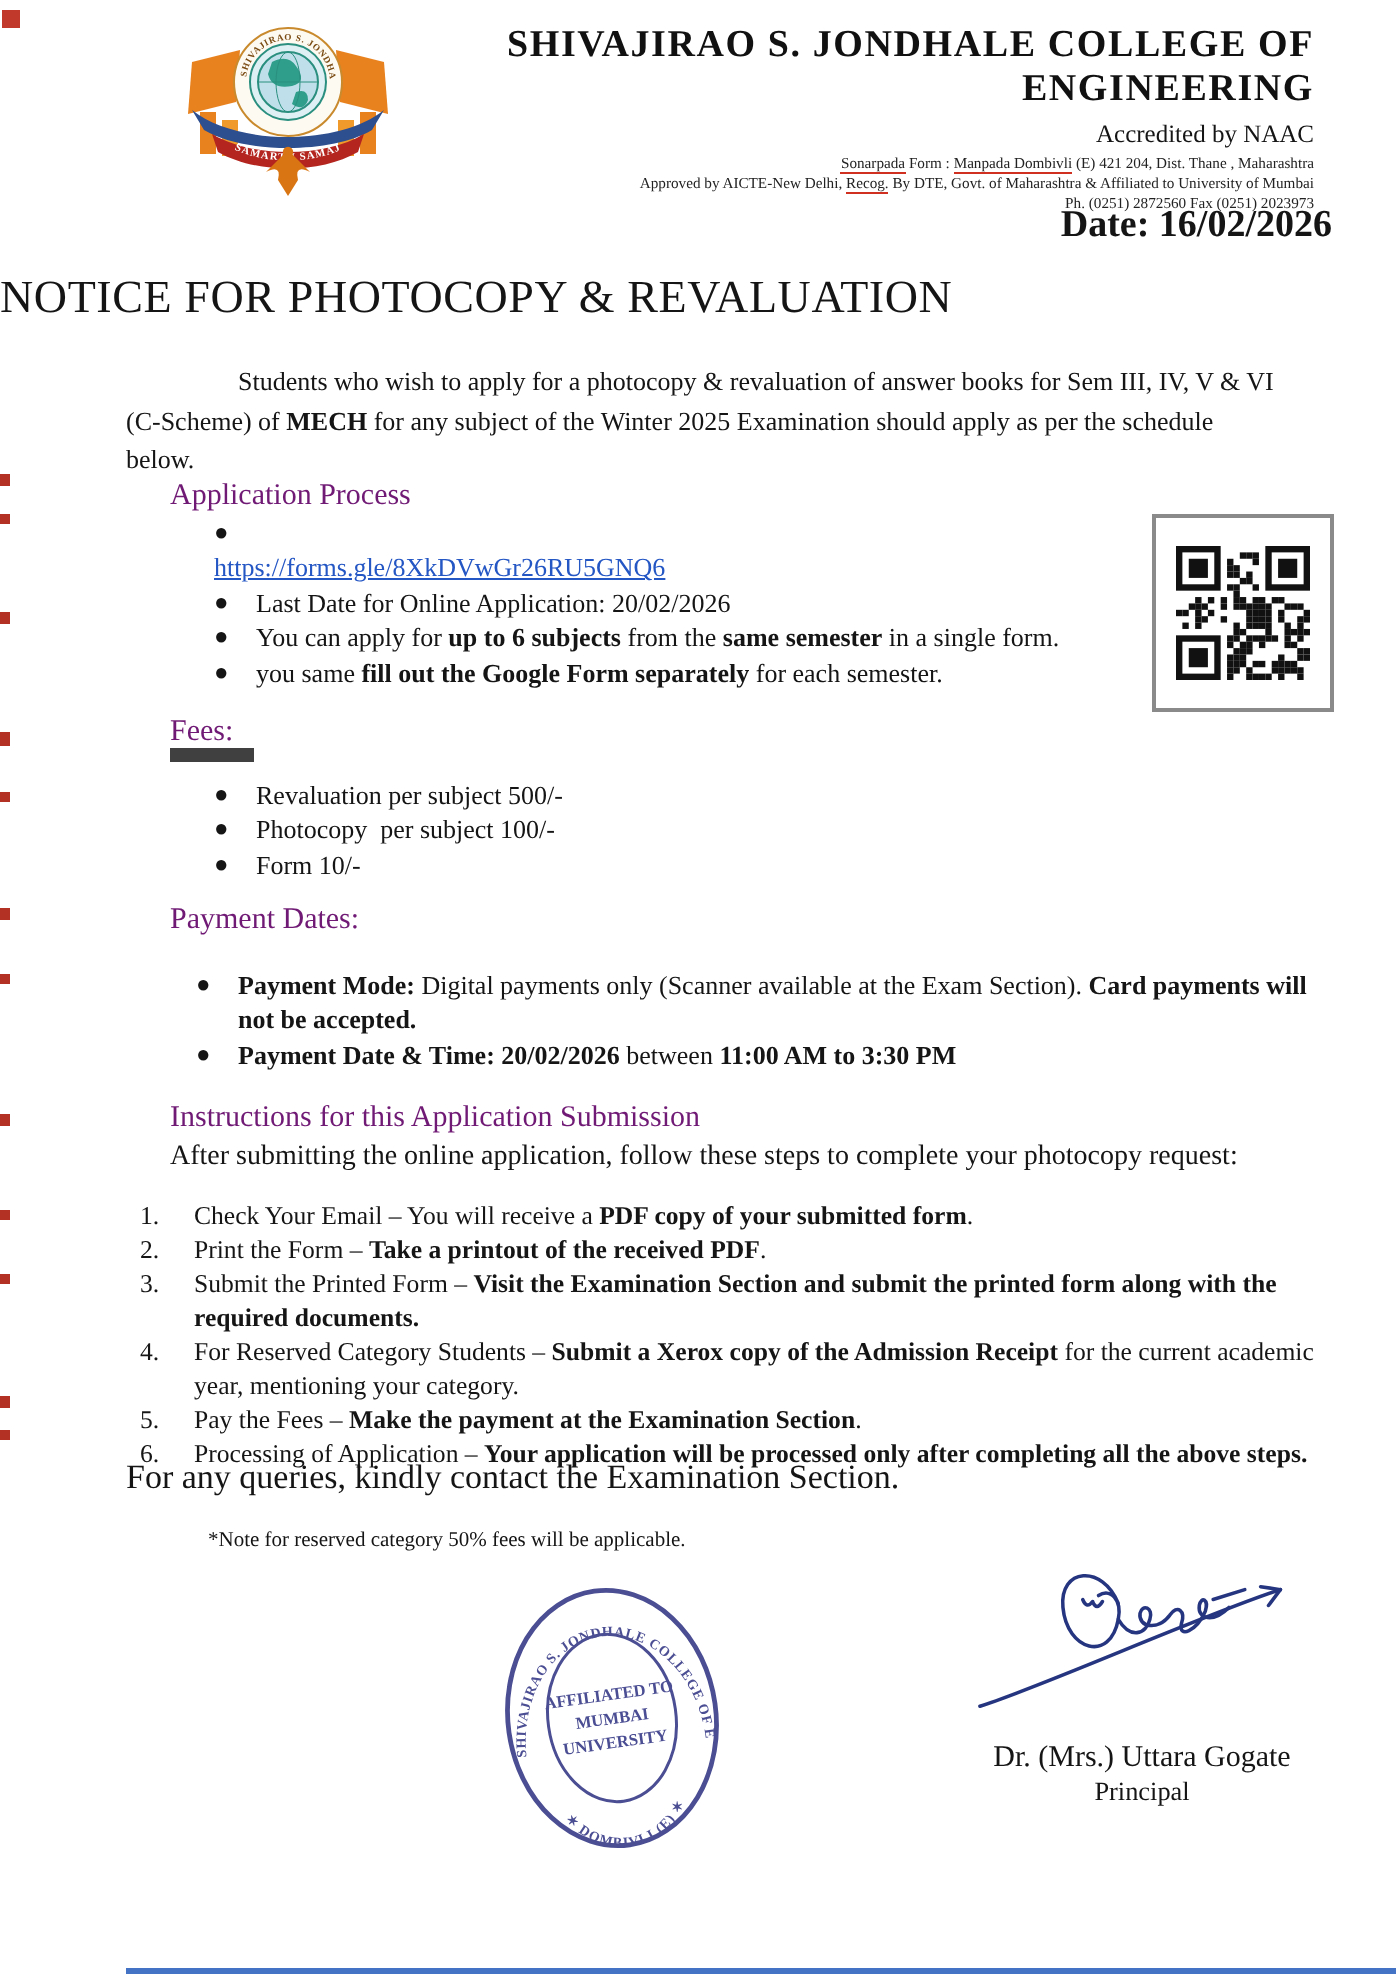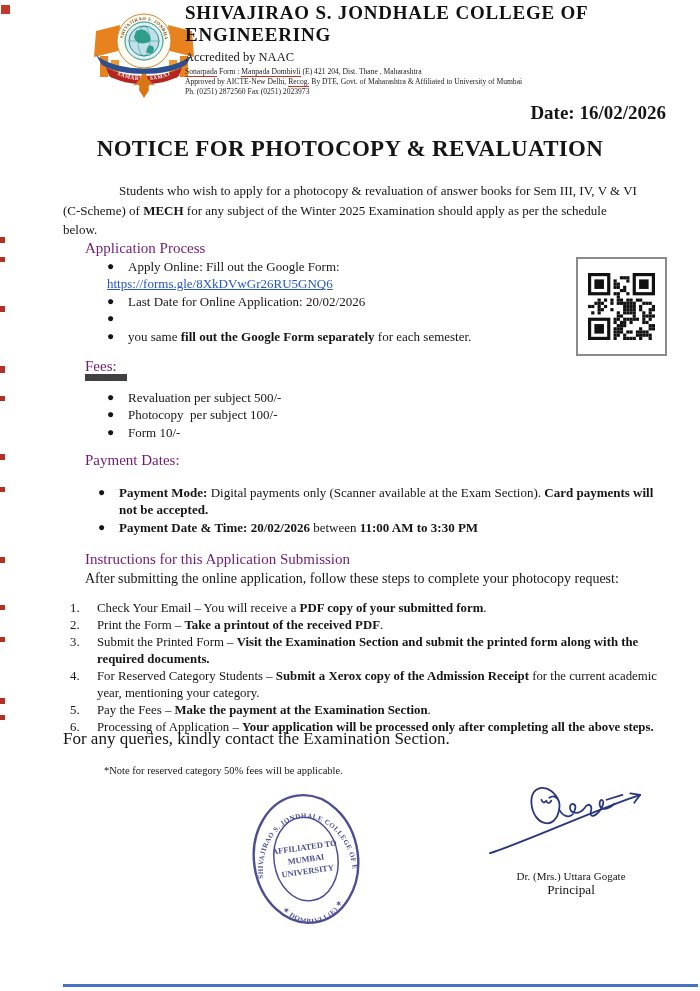--- a/index.html
+++ b/index.html
@@ -2,28 +2,28 @@
 <html><head>
 <meta charset="utf-8">
 <style>
   html,body{margin:0;padding:0}
   body{width:700px;height:991px;position:relative;background:#ffffff;overflow:hidden;
        font-family:"Liberation Serif",serif;color:#151515}
   .abs{position:absolute}
 
   
   .logo{left:90px;top:5px;width:108px;height:95px}
-  .header-text{left:185px;top:2px;width:472px;text-align:left}
+  .header-text{left:185px;top:12px;width:472px;text-align:right}
   .college{font-size:19px;font-weight:bold;letter-spacing:.8px;line-height:1.18;color:#111}
   .accred{font-size:12.5px;margin-top:3px}
   .addr{font-size:7.6px;line-height:1.35;margin-top:2px;color:#222}
   .sp{border-bottom:1.4px solid #d03020}
 
   .date-line{right:34px;top:102px;font-size:19px;font-weight:bold}
-  .notice-title{left:0;right:0;top:136px;text-align:center;font-size:23px;font-weight:bold;letter-spacing:.3px}
+  .notice-title{left:0;right:0;top:136px;font-size:23px;font-weight:normal;letter-spacing:.3px}
   .intro{left:63px;top:181px;width:580px;font-size:13px;line-height:19.5px;text-indent:56px}
 
   .heading{font-size:15px;color:#701a75}
   .h-ap{left:85px;top:240px}
   .h-fees{left:85px;top:358px}
   .h-fees .uline{border-bottom:7px solid #404040;padding-right:10px}
   .h-pay{left:85px;top:452px}
   .h-instr{left:85px;top:551px}
 
   .list{font-size:13px}
@@ -42,21 +42,21 @@
   .instr-intro{left:85px;top:571px;font-size:14px}
   .steps{left:70px;top:600px;width:596px;font-size:12.8px}
   .step{display:flex;line-height:17px}
   .num{width:27px;flex:none}
 
   .queries{left:63px;top:729px;font-size:17px;font-weight:normal}
   .note{left:104px;top:765px;font-size:10.5px}
 
   .stamp{left:250px;top:792px;width:112px;height:134px;transform:rotate(-8deg);opacity:.92}
   .sig-block{left:468px;top:780px;width:206px;text-align:center}
-  .sig-name{font-size:11px;margin-top:2px}
+  .sig-name{font-size:15px;margin-top:2px}
   .sig-title{font-size:13.2px}
 
   
   .edge-mark{position:absolute;left:0;width:5px;background:#b23024}
   .corner-mark{position:absolute;left:1px;top:5px;width:9px;height:9px;background:#c0392b}
   .bottom-line{position:absolute;left:63px;right:2px;top:984px;height:2.5px;background:#4472c4}
 </style>
 </head>
 <body>
 
@@ -119,29 +119,29 @@
 <div class="abs date-line">Date: 16/02/2026</div>
 
 <div class="abs notice-title">NOTICE FOR PHOTOCOPY &amp; REVALUATION</div>
 
 <div class="abs intro"><span>Students who wish to apply for a photocopy &amp; revaluation of answer books for Sem III, IV, V &amp; VI (C-Scheme) of </span><b>MECH</b><span> for any subject of the Winter 2025 Examination should apply as per the schedule below.</span></div>
 
 <div class="abs heading h-ap">Application Process</div>
 <div class="abs list ap-list">
   <div class="blt-row">
       <span class="blt">●</span>
-      <span class="btext">Apply Online: Fill out the Google Form:</span>
     </div>
   <div class="link-row"><a class="glink" href="#">https://forms.gle/8XkDVwGr26RU5GNQ6</a></div>
   <div class="blt-row">
       <span class="blt">●</span>
       <span class="btext">Last Date for Online Application: 20/02/2026</span>
     </div>
   <div class="blt-row">
       <span class="blt">●</span>
+      <span class="btext"><span>You can apply for </span><b>up to 6 subjects</b><span> from the </span><b>same semester</b><span> in a single form.</span></span>
     </div>
   <div class="blt-row">
       <span class="blt">●</span>
       <span class="btext"><span>you same </span><b>fill out the Google Form separately</b><span> for each semester.</span></span>
     </div>
 </div>
 
 <div class="abs qr-box">
   <svg width="67" height="67" viewBox="0 0 67.2 67.2">
       <rect x="32" y="3.2" width="3.2" height="3.2" fill="#111"></rect>

